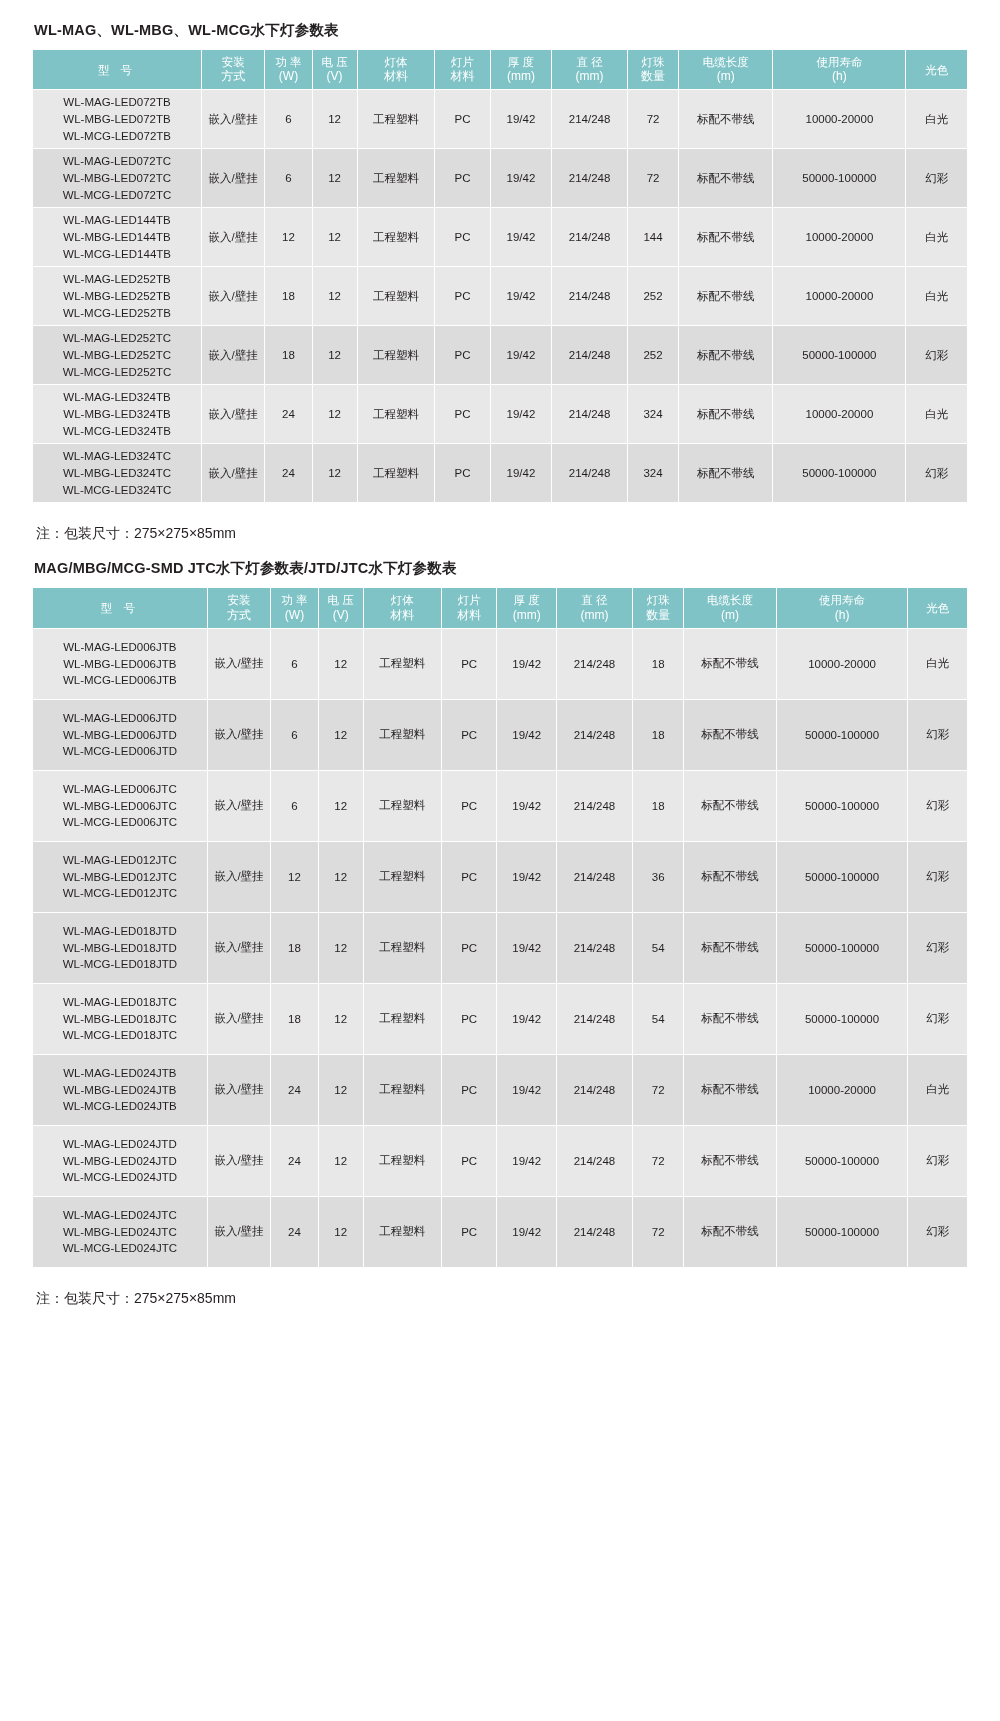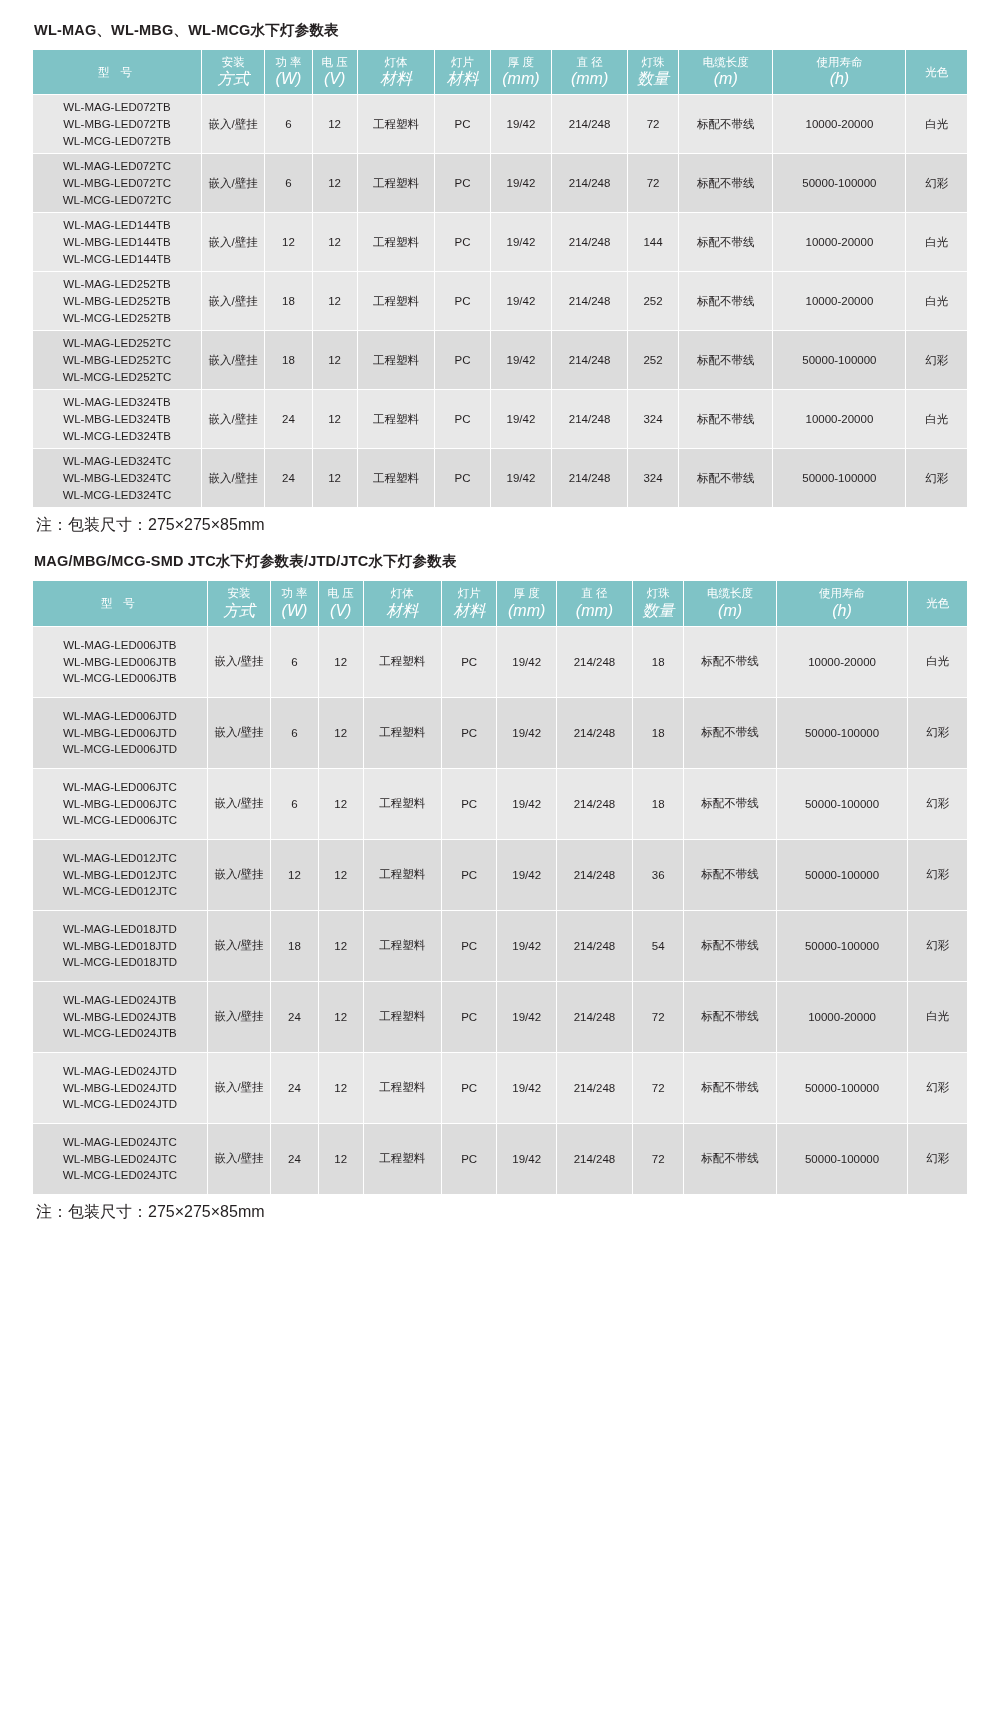--- a/index.html
+++ b/index.html
@@ -36,42 +36,41 @@
     font-weight: normal;
     font-size: 11.5px;
     line-height: 1.25;
     text-align: center;
     vertical-align: middle;
     border: 1px solid #ffffff;
     padding: 5px 1px;
   }
   table.spec th .sub {
     display: block;
-    font-size: 16px;
-    font-style: italic;
+    font-size: 12px;
   }
   table.spec td {
     font-size: 11.5px;
     text-align: center;
     vertical-align: middle;
     border: 1px solid #ffffff;
     padding: 4px 2px;
     color: #231f20;
   }
   table.spec tbody tr.odd td { background: #e8e8e8; }
   table.spec tbody tr.even td { background: #dcdcdc; }
   td.model {
     text-align: left;
     padding-left: 14px;
     line-height: 1.45;
     white-space: pre-line;
   }
   .note {
-    font-size: 16px;
-    margin: 7px 0 16px 4px;
+    font-size: 14px;
+    margin: 22px 0 16px 4px;
     color: #231f20;
   }
   .t1 col.c0 { width: 165px; }
   .t1 col.c1 { width: 62px; }
   .t1 col.c2 { width: 46px; }
   .t1 col.c3 { width: 44px; }
   .t1 col.c4 { width: 76px; }
   .t1 col.c5 { width: 54px; }
   .t1 col.c6 { width: 60px; }
   .t1 col.c7 { width: 74px; }
@@ -88,21 +87,20 @@
   .t2 col.c6 { width: 58px; }
   .t2 col.c7 { width: 74px; }
   .t2 col.c8 { width: 50px; }
   .t2 col.c9 { width: 90px; }
   .t2 col.c10 { width: 128px; }
   .t2 col.c11 { width: 58px; }
   .t1 td.model { height: 50px; }
   .t2 td.model { height: 62px; margin-top: 25px; }
   .spaced-head {
     letter-spacing: 4px;
-    font-family: Liberation Serif, serif;
   }
 </style>
 </head>
 <body>
 
 <div class="page">
 
   <div class="section-title">WL-MAG、WL-MBG、WL-MCG水下灯参数表</div>
 
   <table class="spec t1">
@@ -361,20 +359,36 @@
         <td>12</td>
         <td>工程塑料</td>
         <td>PC</td>
         <td>19/42</td>
         <td>214/248</td>
         <td>54</td>
         <td>标配不带线</td>
         <td>50000-100000</td>
         <td>幻彩</td>
       </tr>
+      <tr class="odd">
+        <td class="model">WL-MAG-LED018JTC
+WL-MBG-LED018JTC
+WL-MCG-LED018JTC</td>
+        <td>嵌入/壁挂</td>
+        <td>18</td>
+        <td>12</td>
+        <td>工程塑料</td>
+        <td>PC</td>
+        <td>19/42</td>
+        <td>214/248</td>
+        <td>54</td>
+        <td>标配不带线</td>
+        <td>50000-100000</td>
+        <td>幻彩</td>
+      </tr>
       <tr class="even">
         <td class="model">WL-MAG-LED024JTB
 WL-MBG-LED024JTB
 WL-MCG-LED024JTB</td>
         <td>嵌入/壁挂</td>
         <td>24</td>
         <td>12</td>
         <td>工程塑料</td>
         <td>PC</td>
         <td>19/42</td>

